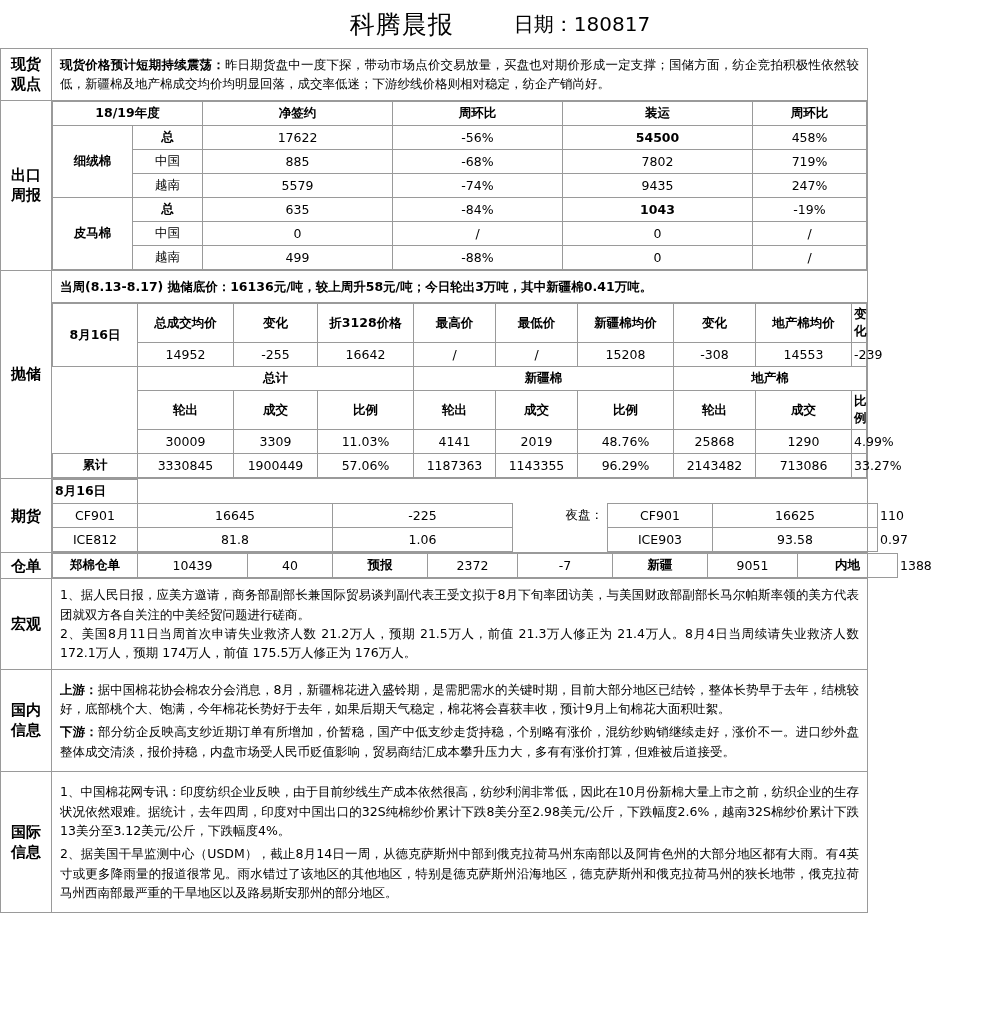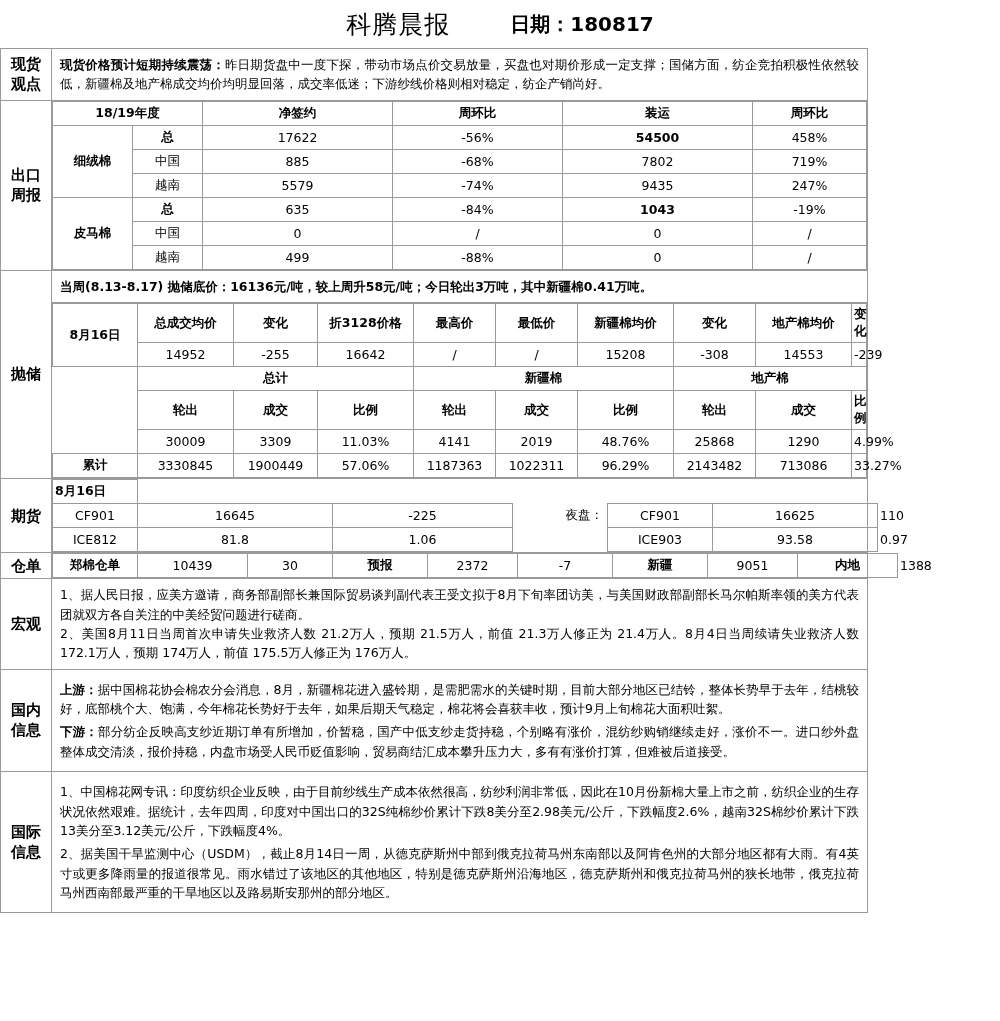--- a/index.html
+++ b/index.html
@@ -10,21 +10,21 @@
   }
   .page{width:1000px;position:relative;}
   .header{
     display:flex;align-items:center;justify-content:center;
     height:48px;gap:60px;
   }
   .header .title{
     font-size:25px;font-weight:normal;letter-spacing:1px;
   }
   .header .date{
-    font-size:20px;font-weight:bold;
+    font-size:20px;font-weight:normal;
   }
   table.main{
     border-collapse:collapse;width:868px;table-layout:fixed;
     font-size:12.5px;
   }
   table.main > tbody > tr > td{
     border:1px solid #9a9a9a;
     vertical-align:middle;
   }
   .rowlabel{
@@ -249,21 +249,21 @@
               <td>25868</td>
               <td>1290</td>
               <td>4.99%</td>
             </tr>
             <tr>
               <td class="b">累计</td>
               <td>3330845</td>
               <td>1900449</td>
               <td>57.06%</td>
               <td>1187363</td>
-              <td>1022311</td>
+              <td>1143355</td>
               <td>96.29%</td>
               <td>2143482</td>
               <td>713086</td>
               <td>33.27%</td>
             </tr>
           </tbody>
             </table>
         </td>
       </tr>
 
@@ -326,21 +326,21 @@
                 <col style="width:95px">
                 <col style="width:95px">
                 <col style="width:90px">
               <col style="width:100px">
                 <col style="width:auto">
             </colgroup>
             <tbody>
                 <tr>
               <td class="b">郑棉仓单</td>
               <td>10439</td>
-              <td>30</td>
+              <td>40</td>
               <td class="b">预报</td>
               <td>2372</td>
               <td>-7</td>
               <td class="b">新疆</td>
               <td>9051</td>
               <td class="b">内地</td>
               <td>1388</td>
             </tr>
           </tbody>
             </table>

